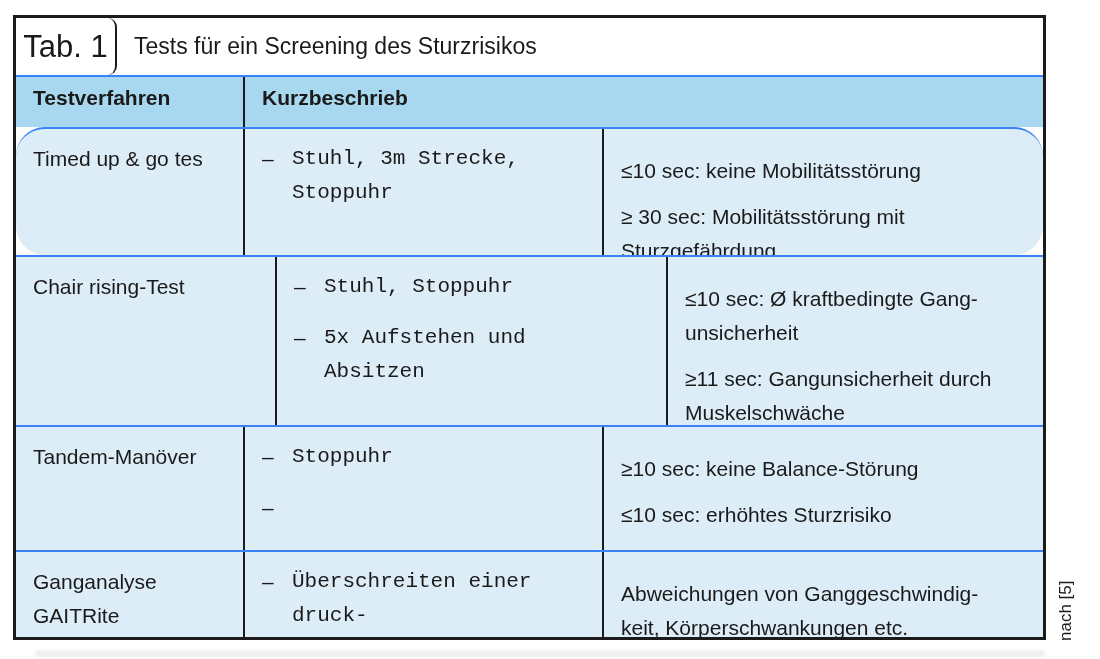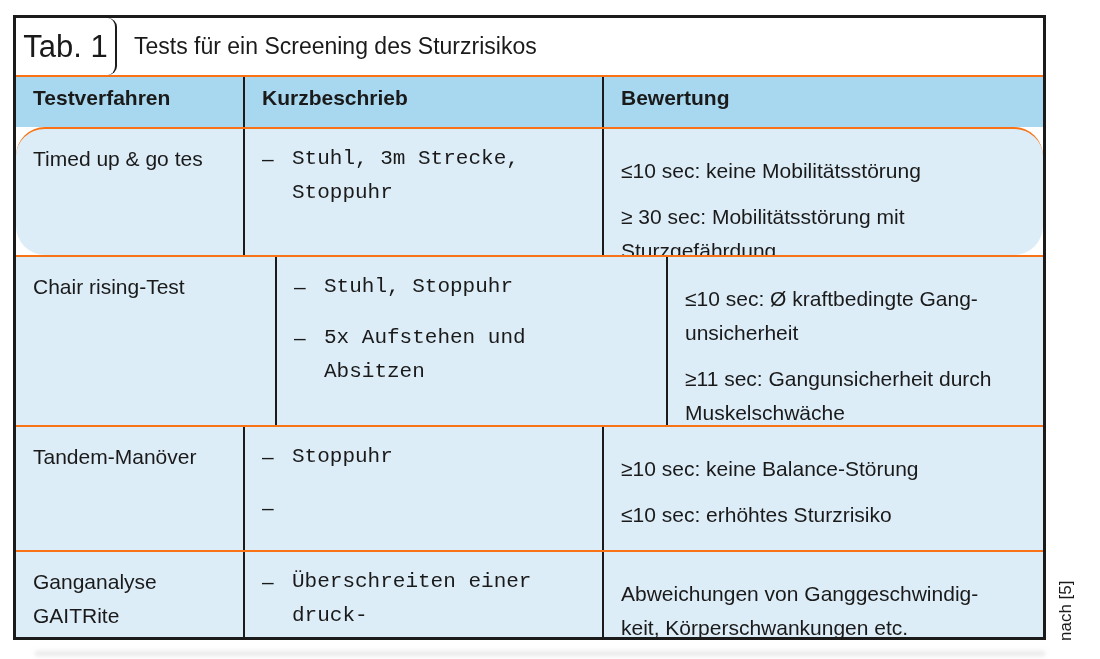--- a/index.html
+++ b/index.html
@@ -28,21 +28,21 @@
     flex-direction: column;
     background: #ffffff;
   }
   .row {
     display: flex;
     flex-direction: row;
     box-sizing: content-box;
     flex: none;
   }
   .row + .row {
-    border-top: 2px solid #f97316;
+    border-top: 2px solid #3b82f6;
   }
   
   .title-row {
     height: 57px;
     background: #ffffff;
     align-items: stretch;
   }
   .title-label {
     width: 99px;
     flex: none;
@@ -140,21 +140,20 @@
   <div class="screening-table">
 
     <div class="row title-row">
       <div class="title-label">Tab. 1</div>
       <div class="title-text">Tests für ein Screening des Sturzrisikos</div>
     </div>
 
     <div class="row header-row">
       <div class="cell col-test">Testverfahren</div>
       <div class="cell col-desc">Kurzbeschrieb</div>
-      <div class="cell col-eval">Bewertung</div>
     </div>
 
     <div class="row data-row r1">
       <div class="cell col-test pre">Timed up &amp; go tes</div>
       <div class="cell col-desc">
         <div class="bullet">
           <span class="dash">–</span>
           <span class="btext">Stuhl, 3m Strecke, Stoppuhr</span>
         </div>
       </div>

